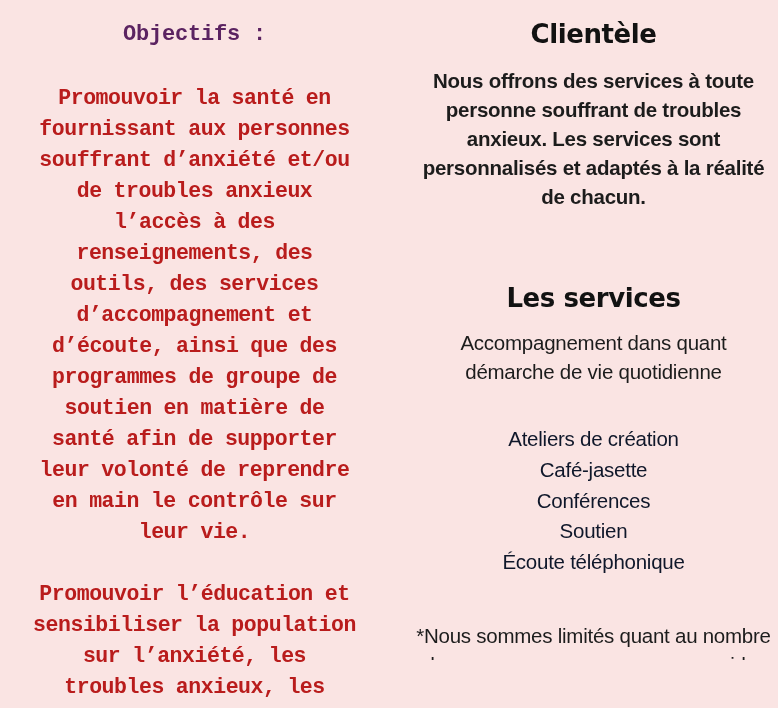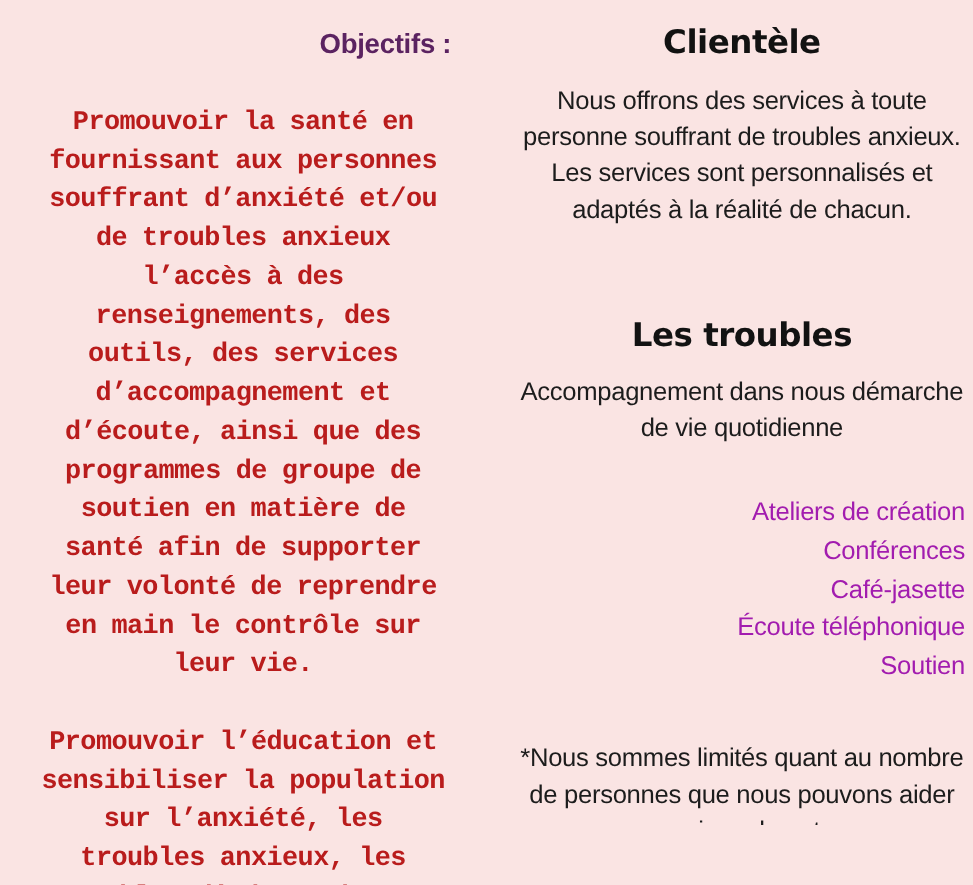--- a/index.html
+++ b/index.html
@@ -27,28 +27,27 @@
   .col-left {
     width: 389px;
     height: 708px;
     box-sizing: border-box;
     padding: 0 28px;
     overflow: hidden;
     text-align: center;
   }
   .left-heading {
     color: #5b2361;
-    font-family: Liberation Sans, sans-serif;
+    font-family: Liberation Mono, monospace;
     font-weight: bold;
     font-size: 22px;
     line-height: 30px;
     letter-spacing: -0.2px;
     margin: 0;
     padding-top: 20px;
-    text-align: right;
   }
   .left-para {
     color: #b91c1c;
     font-family: Liberation Mono, monospace;
     font-weight: bold;
     font-size: 21.5px;
     line-height: 31px;
     letter-spacing: -0.45px;
     margin: 0;
     word-spacing: -0.5px;
@@ -78,60 +77,59 @@
   .right-heading.h-services { padding-top: 71px; }
 
   .right-para {
     color: #1c1c1c;
     font-family: "Liberation Sans", sans-serif;
     font-size: 20.5px;
     line-height: 29px;
     letter-spacing: -0.25px;
     margin: 0;
   }
-  .right-para.intro { padding-top: 16px; }
+  .right-para.intro { padding-top: 16px; font-weight: bold; }
   .right-para.accomp { padding-top: 14px; }
   .right-para.note { padding-top: 43px; }
 
   .service-list {
     list-style: none;
     margin: 0;
     padding: 38px 0 0 0;
   }
   .service-list li {
-    color: #a21caf;
+    color: #0f172a;
     font-family: "Liberation Sans", sans-serif;
     font-size: 20.5px;
     line-height: 30.8px;
     letter-spacing: -0.25px;
-    text-align: right;
   }
 </style>
 </head>
 <body>
 
 <div class="poster">
 
   <div class="col-left">
     <h2 class="left-heading">Objectifs :</h2>
     <p class="left-para p1">Promouvoir la santé en fournissant aux personnes souffrant d’anxiété et/ou de troubles anxieux l’accès à des renseignements, des outils, des services d’accompagnement et d’écoute, ainsi que des programmes de groupe de soutien en matière de santé afin de supporter leur volonté de reprendre en main le contrôle sur leur vie.</p>
     <p class="left-para p2">Promouvoir l’éducation et sensibiliser la population sur l’anxiété, les troubles anxieux, les troubles d’adaptation et l’apprivoisement du stress</p>
   </div>
 
   <div class="col-right">
     <h2 class="right-heading h-clientele">Clientèle</h2>
     <p class="right-para intro">Nous offrons des services à toute personne souffrant de troubles anxieux. Les services sont personnalisés et adaptés à la réalité de chacun.</p>
 
-    <h2 class="right-heading h-services">Les troubles</h2>
-    <p class="right-para accomp">Accompagnement dans nous démarche de vie quotidienne</p>
+    <h2 class="right-heading h-services">Les services</h2>
+    <p class="right-para accomp">Accompagnement dans quant démarche de vie quotidienne</p>
 
     <ul class="service-list">
       <li>Ateliers de création</li>
+      <li>Café-jasette</li>
       <li>Conférences</li>
-      <li>Café-jasette</li>
+      <li>Soutien</li>
       <li>Écoute téléphonique</li>
-      <li>Soutien</li>
     </ul>
 
     <p class="right-para note">*Nous sommes limités quant au nombre de personnes que nous pouvons aider en raison de notre</p>
   </div>
 
 </div>
 
 </body></html>

